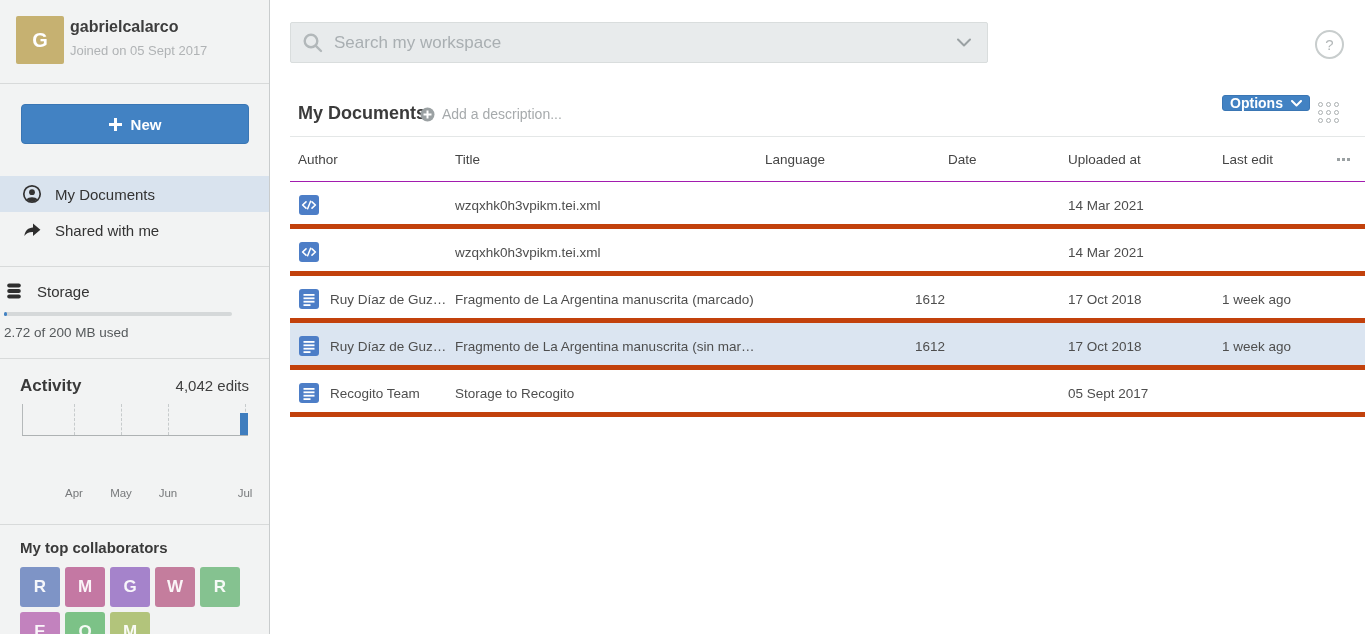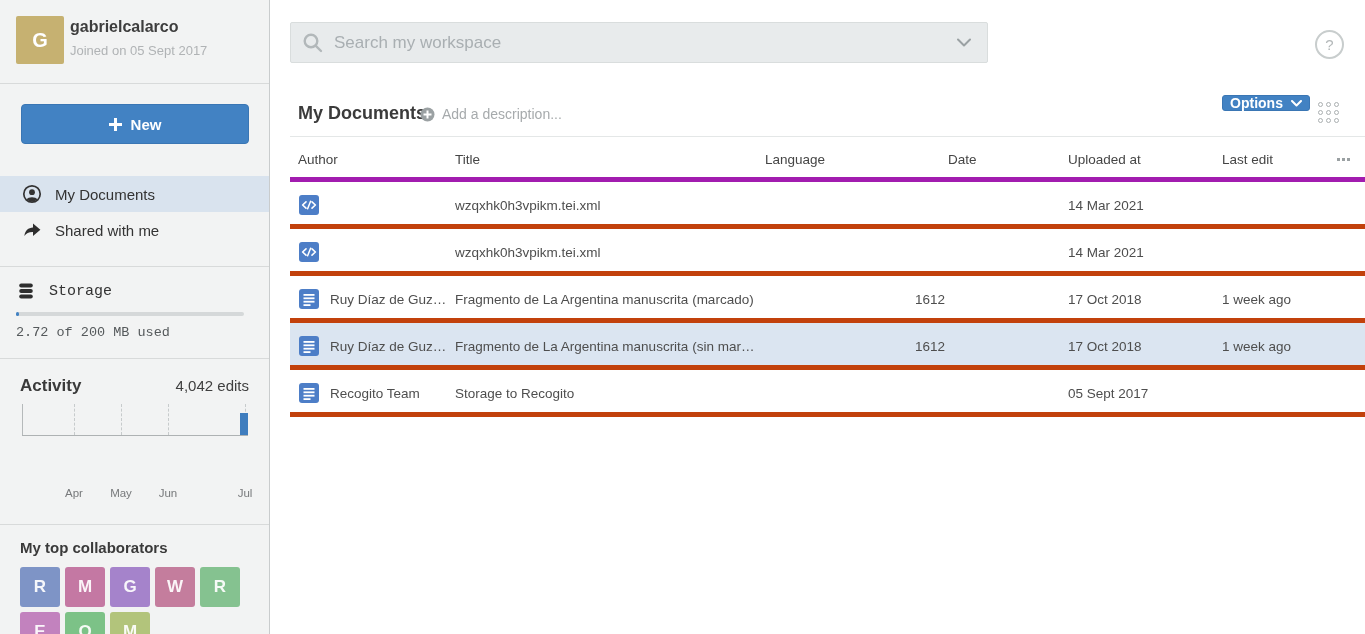--- a/index.html
+++ b/index.html
@@ -22,21 +22,21 @@
     display:flex; align-items:center; justify-content:center; gap:9px; cursor:pointer; }
 
   .nav { margin-top:16px; }
   .nav-item { height:36px; display:flex; align-items:center; padding-left:22px;
     gap:13px; font-size:15px; color:#333; cursor:pointer; }
   .nav-item.selected { background:#d9e3ee; }
   .nav-icon { width:20px; height:20px; flex:0 0 20px; }
 
   .side-divider { border-top:1px solid #d8dada; margin-top:18px; }
 
-  .storage { padding:14px 20px 18px 16px;font-family:Liberation Mono, monospace; }
+  .storage { padding:14px 20px 18px 4px; }
   .storage-head { display:flex; align-items:center; gap:13px; font-size:15px; color:#333; }
   .progress-track { margin-top:11px; width:228px; height:4px; background:#d5d8d9; border-radius:2px; position:relative; }
   .progress-fill { position:absolute; left:0; top:0; height:4px; background:#4282c3; border-radius:2px; }
   .storage-text { margin-top:9px; font-size:13.5px; color:#55595b; }
 
   .activity { padding:17px 20px 24px 20px; }
   .activity-head { display:flex; justify-content:space-between; align-items:baseline; }
   .activity-title { font-size:17px; font-weight:700; color:#3a3a3a; }
   .activity-edits { font-size:15px; color:#3f3f3f; }
   .chart { position:relative; margin:8px 0 0 2px; width:226px; height:32px;
@@ -78,21 +78,21 @@
   .btn-options { position:absolute; left:951px; top:5px; width:88px; height:16px;
     background:#4282c3; border:1px solid #3a76b4; border-radius:3px; color:#fff;
     font-size:14px; font-weight:600; display:flex; align-items:center; justify-content:center;
     gap:8px; cursor:pointer; }
   .grid-icon { position:absolute; left:1047px; top:9px; width:26px; height:26px;
     display:flex; flex-wrap:wrap; gap:3px; align-content:center; cursor:pointer; }
   .grid-icon i { width:5px; height:5px; border:1.5px solid #aaafb1; border-radius:50%; }
   .header-divider { position:absolute; left:19px; right:0; bottom:0; border-bottom:1px solid #e4e7e7; }
 
   .table { position:absolute; left:0; top:137px; right:0; }
-  .thead { position:relative; height:45px; margin-left:19px; border-bottom:5px solid #a21caf; }
+  .thead { position:relative; height:45px; margin-left:19px; border-bottom:1px solid #a21caf; }
   .th { position:absolute; top:0; line-height:45px; font-size:13.5px; color:#454545; cursor:pointer; }
   .th-author   { left:8px; }
   .th-title    { left:165px; }
   .th-language { left:475px; }
   .th-date     { left:658px; }
   .th-uploaded { left:778px; }
   .th-lastedit { left:932px; }
   .th-menu { position:absolute; left:1047px; top:21px; display:flex; gap:2px; cursor:pointer; }
   .th-menu i { width:3px; height:3px; background:#9aa0a2; }
 

